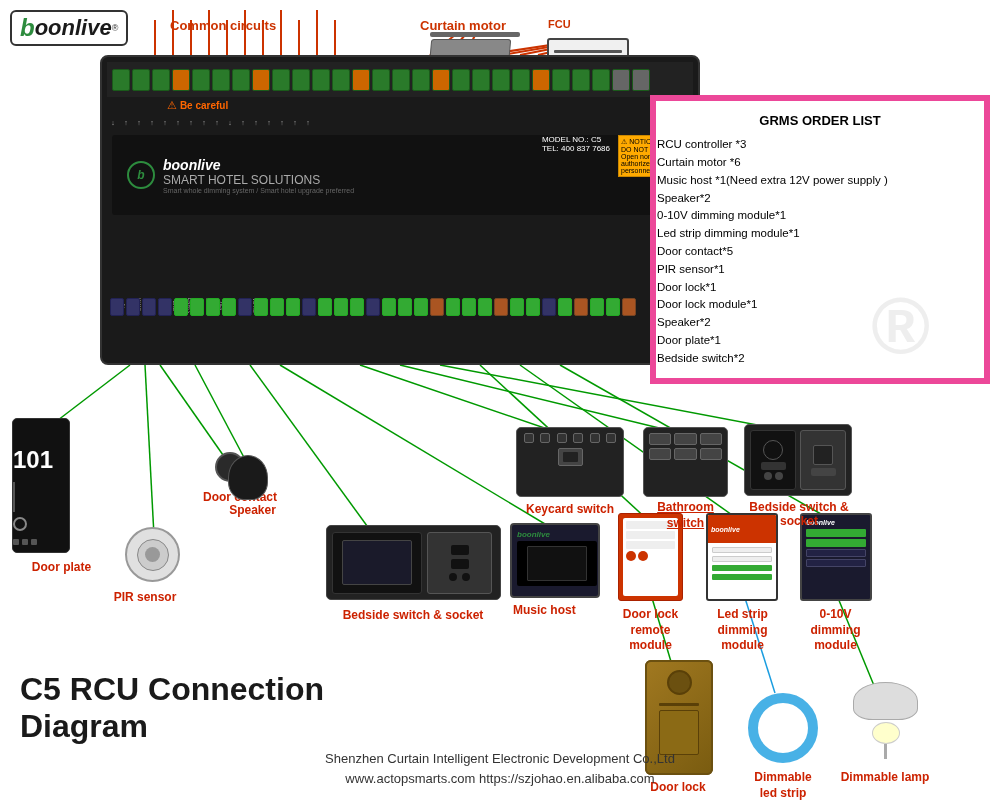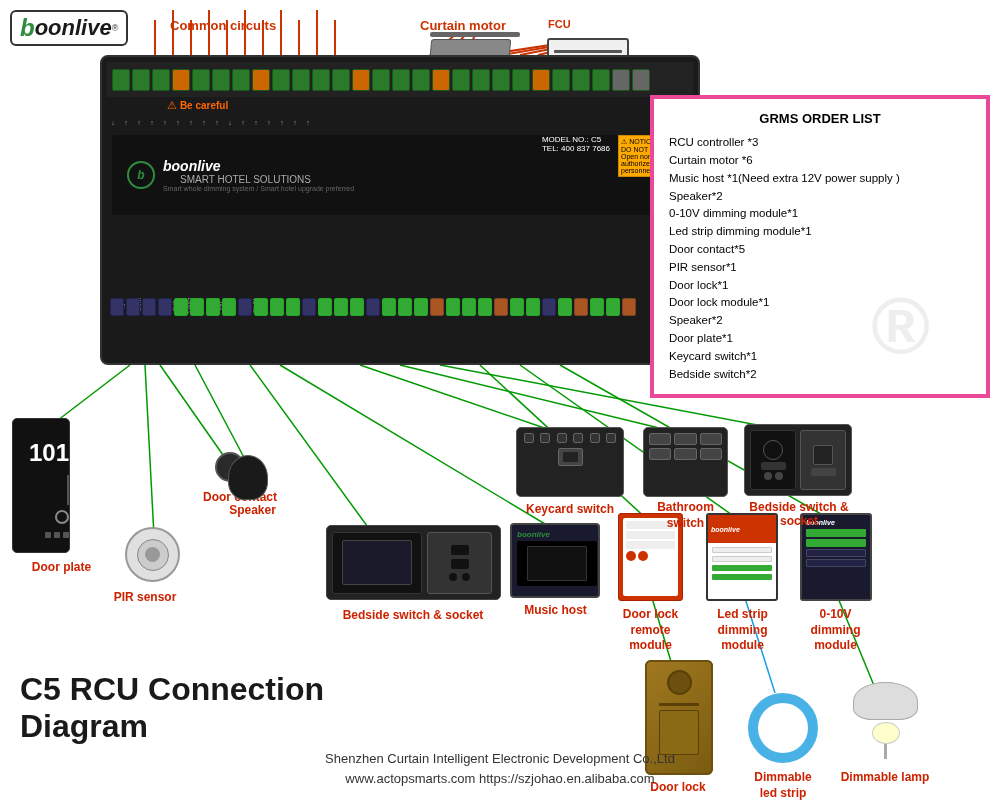--- a/index.html
+++ b/index.html
@@ -91,22 +91,22 @@
       border-radius: 1px;
     }
 
     
     .grms-box {
       position: absolute;
       top: 95px;
       left: 650px;
       width: 340px;
       background: #fff;
-      border: 4px solid #ec4899;
-      padding: 10px 15px;
+      border: 6px solid #ec4899;
+      padding: 10px 1px;
       font-size: 11.5px;
       line-height: 1.55;
     }
     .grms-title {
       font-weight: bold;
       font-size: 13px;
       text-align: center;
       margin-bottom: 5px;
     }
 
@@ -334,21 +334,21 @@
     <span style="color:#aaa;font-size:7px;min-width:12px;text-align:center;">↑</span>
   </div>
 
   <div style="position:absolute;top:78px;left:10px;right:10px;height:80px;background:#111;border-radius:3px;display:flex;flex-direction:column;justify-content:center;padding-left:15px;">
     <div style="display:flex;align-items:center;gap:8px;">
       <div style="width:28px;height:28px;border:2px solid #2d8c3e;border-radius:50%;display:flex;align-items:center;justify-content:center;">
         <span style="color:#2d8c3e;font-weight:bold;font-size:12px;font-style:italic;">b</span>
       </div>
       <div>
         <div style="color:#fff;font-size:14px;font-weight:bold;font-style:italic;">boonlive</div>
-        <div style="color:#aaa;font-size:10px;margin-left:17px;">SMART HOTEL SOLUTIONS</div>
+        <div style="color:#aaa;font-size:12px;">SMART HOTEL SOLUTIONS</div>
         <div style="color:#666;font-size:7px;">Smart whole dimming system / Smart hotel upgrade preferred</div>
       </div>
     </div>
   </div>
 
   <div style="position:absolute;top:78px;right:15px;display:flex;gap:8px;align-items:flex-start;">
     <div style="color:#fff;font-size:8px;">
       <div>MODEL NO.: C5</div>
       <div>TEL: 400 837 7686</div>
     </div>
@@ -415,26 +415,25 @@
       <div>Music host *1(Need extra 12V power supply )</div>
       <div>Speaker*2</div>
       <div>0-10V dimming module*1</div>
       <div>Led strip dimming module*1</div>
       <div>Door contact*5</div>
       <div>PIR sensor*1</div>
       <div>Door lock*1</div>
       <div>Door lock module*1</div>
       <div>Speaker*2</div>
       <div>Door plate*1</div>
-      <div>Keycard switch*1</div>
       <div>Bedside switch*2</div>
     </div>
 </div>
 
-<div style="position:absolute;top:418px;left:12px;width:58px;height:135px;background:#111;border-radius:5px;border:1px solid #333;display:flex;flex-direction:column;align-items:flex-end;padding-top:20px;">
+<div style="position:absolute;top:418px;left:12px;width:58px;height:135px;background:#111;border-radius:5px;border:1px solid #333;display:flex;flex-direction:column;align-items:flex-start;padding-top:27px;">
   <div style="color:#fff;font-size:24px;font-weight:bold;">101</div>
   <div style="width:2px;height:30px;background:#555;margin-top:8px;"></div>
   <div style="width:14px;height:14px;border-radius:50%;border:2px solid #888;margin-top:5px;"></div>
   <div style="margin-top:8px;display:flex;gap:3px;">
     <div style="width:6px;height:6px;background:#555;border-radius:1px;"></div>
     <div style="width:6px;height:6px;background:#555;border-radius:1px;"></div>
     <div style="width:6px;height:6px;background:#555;border-radius:1px;"></div>
   </div>
 </div>
 <div class="device-label red" style="top:560px;left:24px;width:75px;">Door plate</div>
@@ -466,21 +465,21 @@
   </div>
 </div>
 <div class="device-label red" style="top:608px;left:333px;width:160px;text-align:center;">Bedside switch &amp; socket</div>
 
 <div style="position:absolute;top:523px;left:510px;width:90px;height:75px;background:#1a1a2e;border:2px solid #444;border-radius:4px;padding:5px;overflow:hidden;">
   <div style="color:#2d8c3e;font-size:8px;font-weight:bold;font-style:italic;">boonlive</div>
   <div style="margin-top:2px;width:80px;height:45px;background:#000;border-radius:2px;display:flex;align-items:center;justify-content:center;">
     <div style="width:60px;height:35px;background:#111;border:1px solid #333;border-radius:1px;"></div>
   </div>
 </div>
-<div class="device-label red" style="top:603px;left:513px;width:85px;text-align:center;">Music host</div>
+<div class="device-label red" style="top:603px;left:513px;width:85px;text-align:left;">Music host</div>
 
 <div style="position:absolute;top:513px;left:618px;width:65px;height:88px;background:#cc3300;border:1px solid #aa2200;border-radius:3px;padding:4px;">
   <div style="background:#fff;width:100%;height:100%;border-radius:2px;padding:3px;display:flex;flex-direction:column;gap:2px;">
     <div style="height:8px;background:#eee;border-radius:1px;"></div>
     <div style="height:8px;background:#eee;border-radius:1px;"></div>
     <div style="height:8px;background:#eee;border-radius:1px;"></div>
     <div style="display:flex;gap:2px;">
       <div style="width:10px;height:10px;background:#cc3300;border-radius:50%;"></div>
       <div style="width:10px;height:10px;background:#cc3300;border-radius:50%;"></div>
     </div>
@@ -532,21 +531,21 @@
 <div style="position:absolute;top:427px;left:643px;width:85px;height:70px;background:#222;border:1px solid #555;border-radius:5px;padding:5px;">
   <div style="display:grid;grid-template-columns:repeat(3,1fr);gap:3px;">
     <div style="height:12px;background:#444;border-radius:2px;border:1px solid #666;"></div>
     <div style="height:12px;background:#444;border-radius:2px;border:1px solid #666;"></div>
     <div style="height:12px;background:#444;border-radius:2px;border:1px solid #666;"></div>
     <div style="height:12px;background:#444;border-radius:2px;border:1px solid #666;"></div>
     <div style="height:12px;background:#444;border-radius:2px;border:1px solid #666;"></div>
     <div style="height:12px;background:#444;border-radius:2px;border:1px solid #666;"></div>
   </div>
 </div>
-<div class="device-label red" style="top:500px;left:643px;width:85px;text-align:center;line-height:1.3;">Bathroom<br>switch</div>
+<div class="device-label red" style="top:500px;left:643px;width:85px;text-align:center;line-height:1.3;text-decoration:underline;">Bathroom<br>switch</div>
 
 <div style="position:absolute;top:424px;left:744px;width:108px;height:72px;background:#222;border:1px solid #555;border-radius:5px;padding:5px;display:flex;gap:4px;">
   <div style="flex:1;background:#111;border:1px solid #333;border-radius:3px;display:flex;flex-direction:column;align-items:center;justify-content:center;gap:2px;">
     <div style="width:20px;height:20px;border:1px solid #555;border-radius:50%;"></div>
     <div style="width:25px;height:8px;background:#333;border-radius:2px;"></div>
     <div style="display:flex;gap:3px;">
       <div style="width:8px;height:8px;background:#444;border-radius:50%;"></div>
       <div style="width:8px;height=8px;height:8px;background:#444;border-radius:50%;"></div>
     </div>
   </div>

